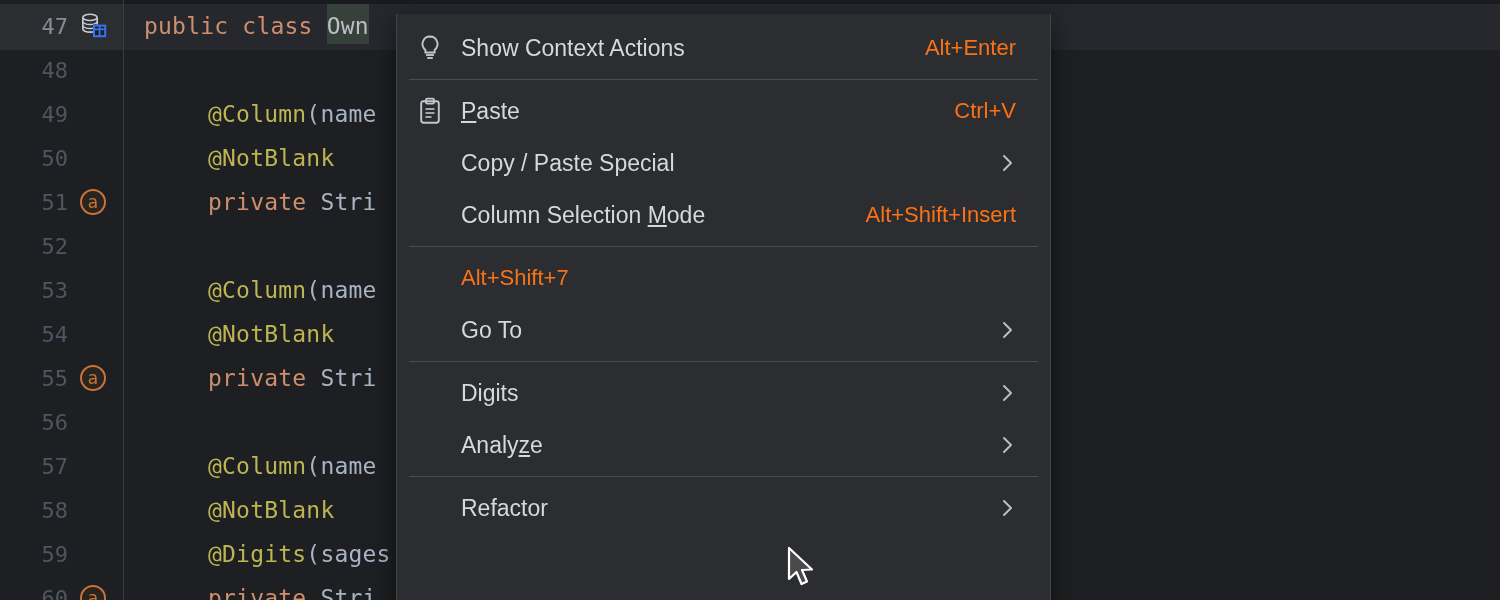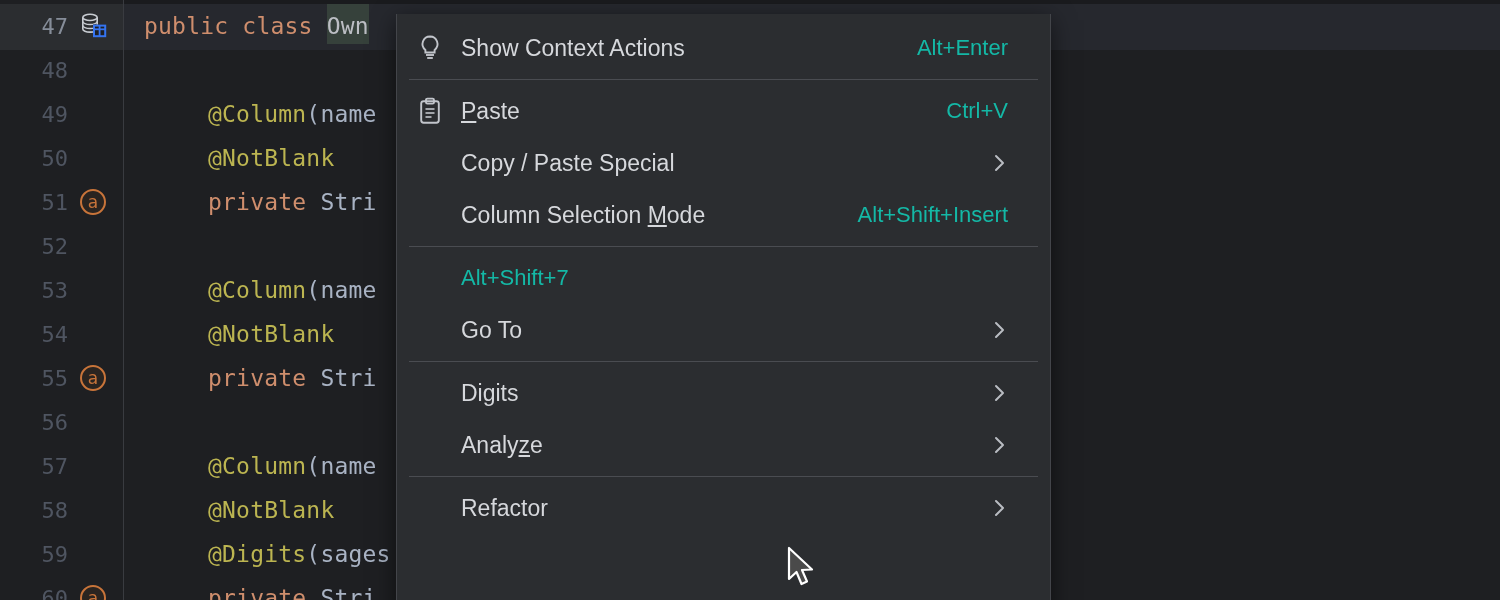--- a/index.html
+++ b/index.html
@@ -84,42 +84,42 @@
     background: #2b2d30;
     border: 1px solid #43454a;
     border-top: none;
     box-shadow: 0 6px 22px rgba(0,0,0,0.55);
     padding-top: 8px;
   }
   .mrow {
     position: relative;
     height: 52px;
     display: flex; align-items: center;
-    padding: 0 26px 0 6px;
+    padding: 0 18px 0 6px;
     cursor: default;
   }
   .mrow-inner {
     display: flex; align-items: center; width: 100%;
     height: 42px; border-radius: 5px; padding: 0 16px 0 10px;
   }
   .mrow.selected .mrow-inner { background: #3b4a6b; }
   .m-icon {
     width: 34px; min-width: 34px; height: 30px;
     display: flex; align-items: center; justify-content: center;
     margin-right: 14px;
   }
   .m-label {
     flex: 1;
     font-size: 23px; color: #d6d8dc;
     font-family: "Liberation Sans", sans-serif;
     white-space: nowrap;
   }
   .m-label .mn { text-decoration: underline; }
   .m-short {
-    font-size: 22px; color: #14b8a6;
+    font-size: 22px; color: #f97316;
     font-family: "Liberation Sans", sans-serif;
     white-space: nowrap;
   }
   .mrow.selected .m-short { color: #b9bdc6; }
   .m-arrow {
     width: 16px; height: 22px; margin-left: 10px;
     display: flex; align-items: center; justify-content: center;
   }
   .msep {
     height: 1px; background: #4a4c51;

